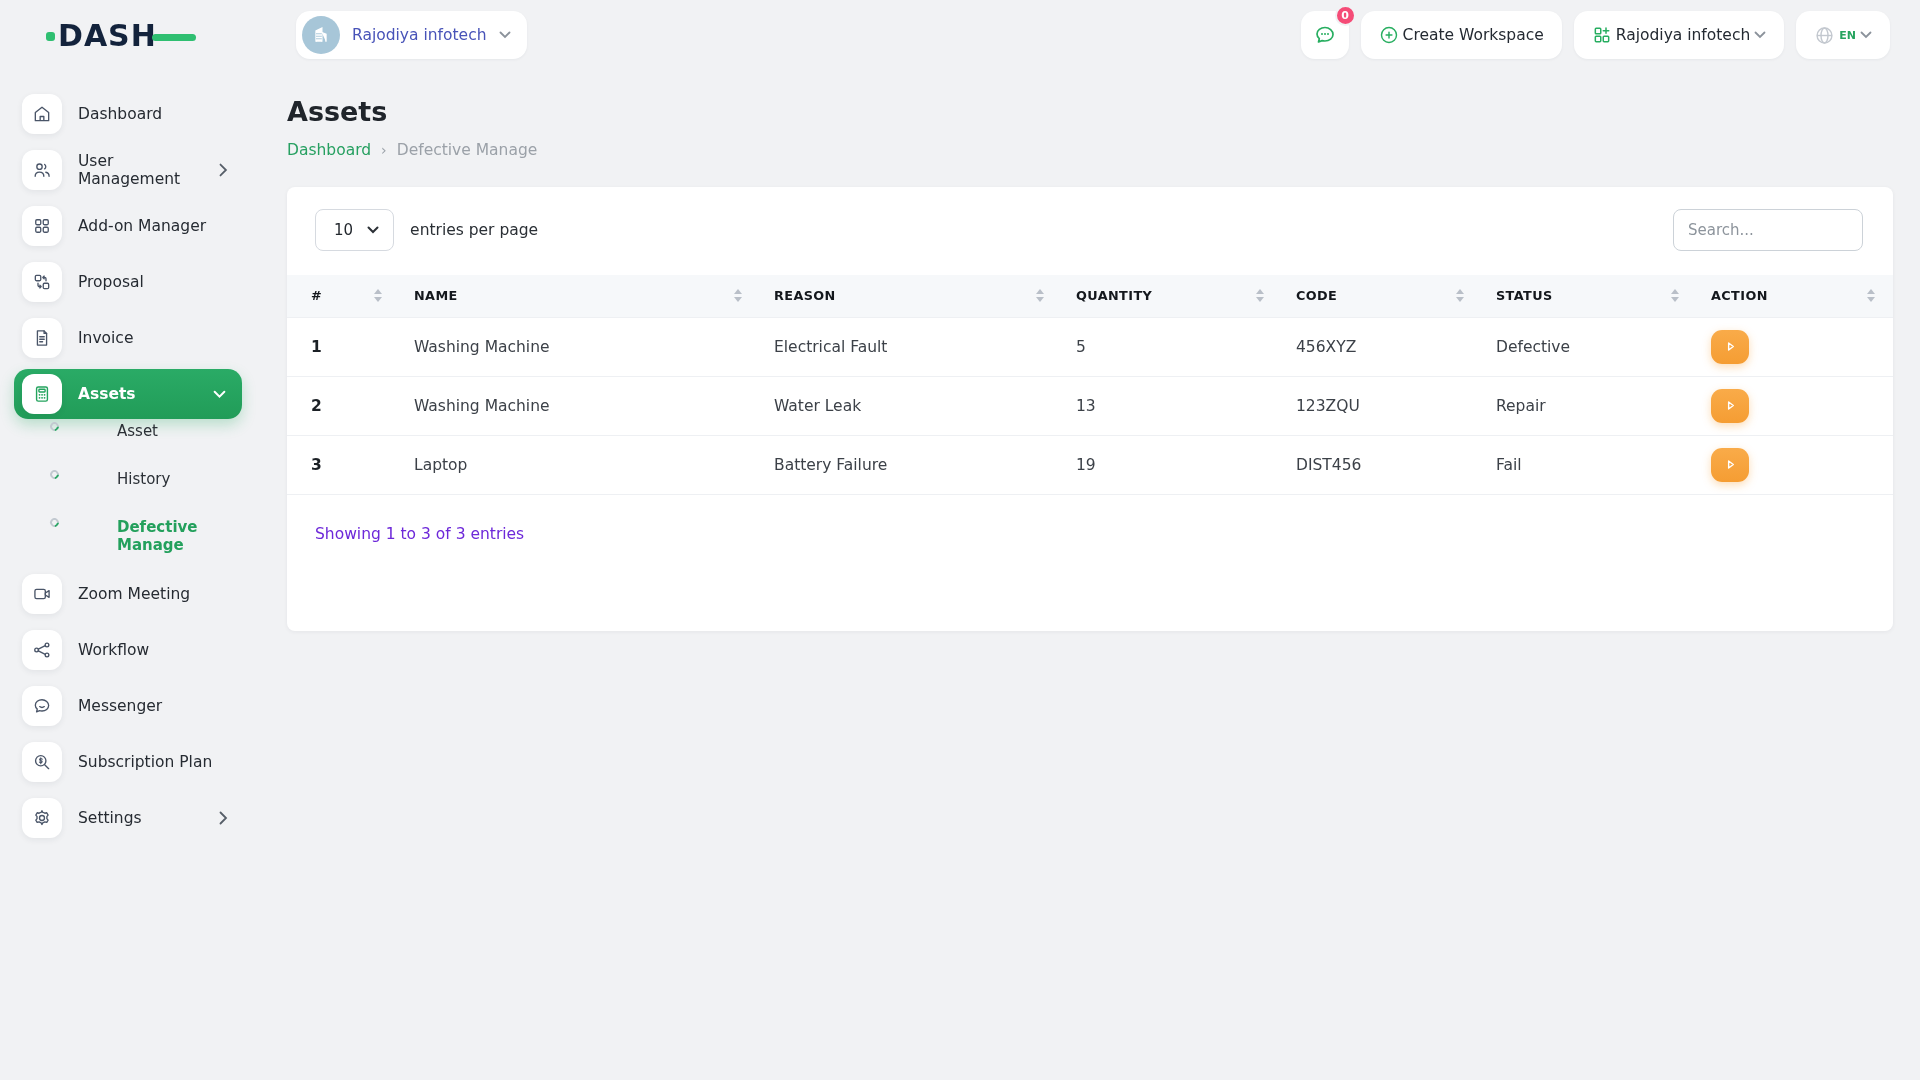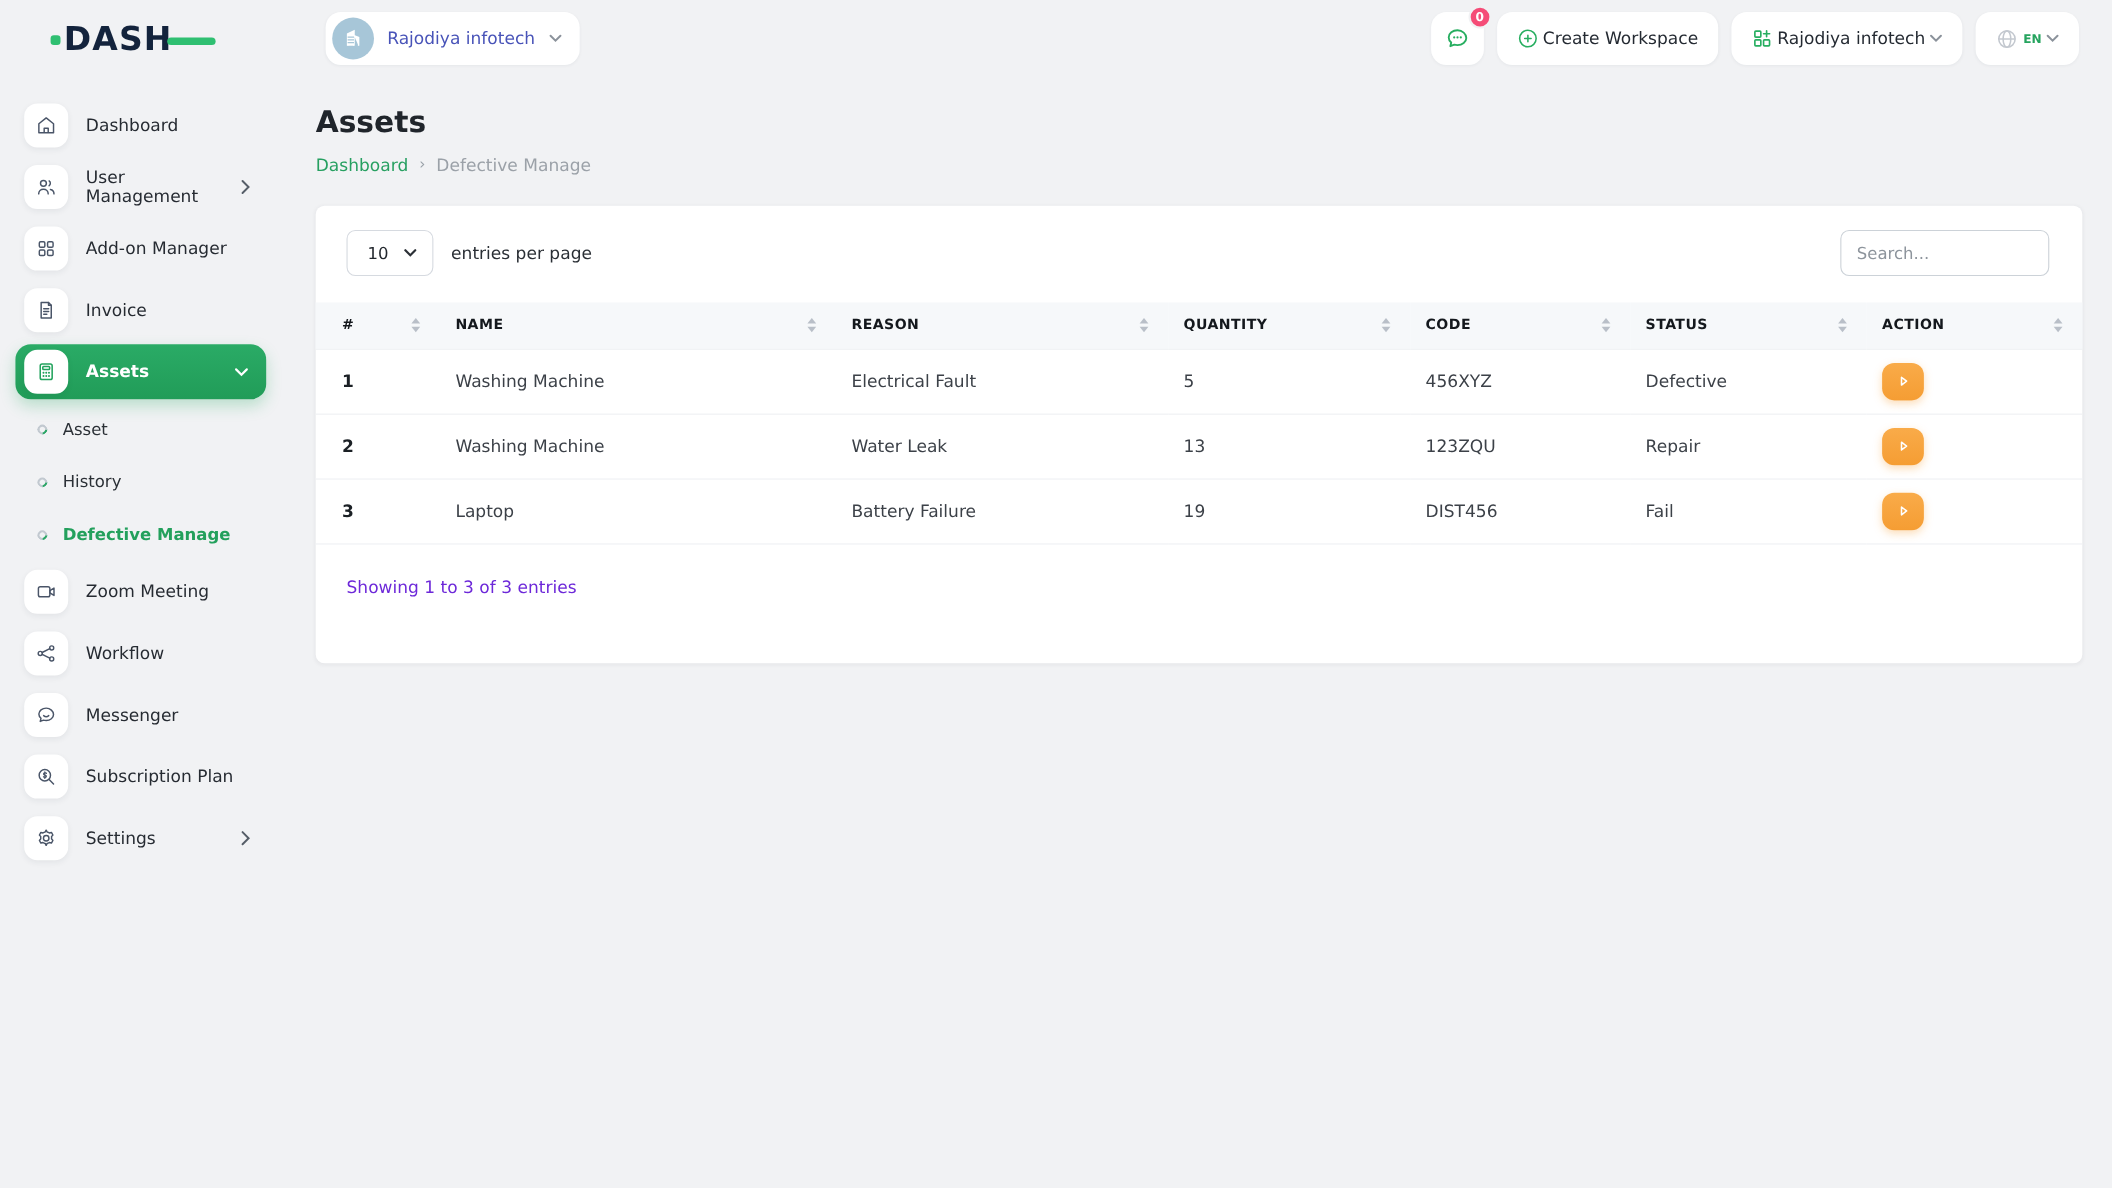--- a/index.html
+++ b/index.html
@@ -51,38 +51,38 @@
   .nav-chev { margin-left:auto; margin-right:32px; color:#565e68; }
 
   .nav-item.active-pill { height:50px; margin:3px 18px 3px 14px; padding-left:8px;
              background:linear-gradient(180deg,#2aab66,#219c58); border-radius:14px;
              box-shadow:0 6px 14px rgba(42,171,102,.28); }
   .nav-item.active-pill .icon-sq { color:#23a35d; }
   .nav-item.active-pill .nav-label { color:#fff; font-weight:700; }
   .nav-item.active-pill .nav-chev { color:#fff; margin-right:16px; }
 
   .subnav { }
-  .sub-item { display:flex; align-items:center; height:48px; padding-left:34px; cursor:pointer; }
+  .sub-item { display:flex; align-items:flex-start; height:48px; padding-left:50px; cursor:pointer;gap:44px; }
   .bullet { width:9px; height:9px; border-radius:50%;
             border:2px solid #c2c9d0; border-bottom-color:#2ba566;
             transform:rotate(-45deg); flex:0 0 auto; }
   .sub-label { margin-left:14px; font-size:15px; color:#2b3036; }
   .sub-item.active .sub-label { color:#23a05c; font-weight:700; }
 
   
   .main { position:absolute; left:260px; top:70px; right:0; }
   .page-head { padding:26px 27px 0 27px; }
   .page-title { font-size:27px; font-weight:600; color:#20252b; }
   .breadcrumb { display:flex; align-items:center; gap:10px; margin-top:14px; font-size:15.5px; }
   .bc-link { color:#27a061; cursor:pointer; text-decoration:none; }
   .bc-sep { color:#9aa1a8; font-size:14px; }
   .bc-current { color:#9ba1a8; }
 
   .card { margin:28px 27px 0 27px; width:1606px; background:#fff; border-radius:8px;
-          box-shadow:0 1px 4px rgba(33,40,50,.06); padding-bottom:60px; }
+          box-shadow:0 1px 4px rgba(33,40,50,.06); padding-bottom:88px; }
   .card-controls { display:flex; align-items:center; padding:22px 30px 24px 28px; }
   .entries-select { display:flex; align-items:center; gap:14px; height:42px; padding:0 14px 0 18px;
           border:1px solid #d6dae0; border-radius:8px; color:#23282e; font-size:15px; cursor:pointer; }
   .entries-label { margin-left:16px; font-size:15.5px; color:#2a2f35; }
   .search-input { margin-left:auto; width:190px; height:42px; border:1px solid #ccd2d8;
           border-radius:8px; padding:0 14px; font-size:15px; color:#2a2f35; outline:none;
           font-family:"DejaVu Sans","Liberation Sans",sans-serif; background:#fff; }
   .search-input::placeholder { color:#8d949c; }
 
   table.data { width:100%; border-collapse:collapse; table-layout:fixed; }
@@ -215,20 +215,31 @@
         <svg width="20" height="20" viewBox="0 0 24 24" fill="none" stroke="currentColor" stroke-width="1.6">
           <rect x="4.5" y="4.5" width="6" height="6" rx="1.4"></rect>
             <rect x="13.5" y="4.5" width="6" height="6" rx="1.4"></rect>
           <rect x="4.5" y="13.5" width="6" height="6" rx="1.4"></rect>
             <rect x="13.5" y="13.5" width="6" height="6" rx="1.4"></rect>
         </svg>
       </span>
       <span class="nav-label">Add-on Manager</span>
     </div>
 
+    <div class="nav-item">
+      <span class="icon-sq">
+        <svg width="20" height="20" viewBox="0 0 24 24" fill="none" stroke="currentColor" stroke-width="1.6" stroke-linecap="round" stroke-linejoin="round">
+          <rect x="4" y="4" width="6.5" height="6.5" rx="1.4"></rect>
+            <rect x="13.5" y="13.5" width="6.5" height="6.5" rx="1.4"></rect>
+          <path d="M16.8 10.5V8.2a1.7 1.7 0 0 0-1.7-1.7h-1.9 M14.6 4.9l-1.6 1.6 1.6 1.6"></path>
+          <path d="M7.2 13.5v2.3a1.7 1.7 0 0 0 1.7 1.7h1.9 M9.4 19.1l1.6-1.6-1.6-1.6"></path>
+        </svg>
+      </span>
+      <span class="nav-label">Proposal</span>
+    </div>
 
     <div class="nav-item">
       <span class="icon-sq">
         <svg width="20" height="20" viewBox="0 0 24 24" fill="none" stroke="currentColor" stroke-width="1.6" stroke-linejoin="round" stroke-linecap="round">
           <path d="M6.5 3.5h8l3 3V20.5h-11Z"></path>
             <path d="M14.5 3.5v3h3"></path>
           <path d="M9.3 10.5h5.4 M9.3 13.5h5.4 M9.3 16.5h3.4"></path>
         </svg>
       </span>
       <span class="nav-label">Invoice</span>

